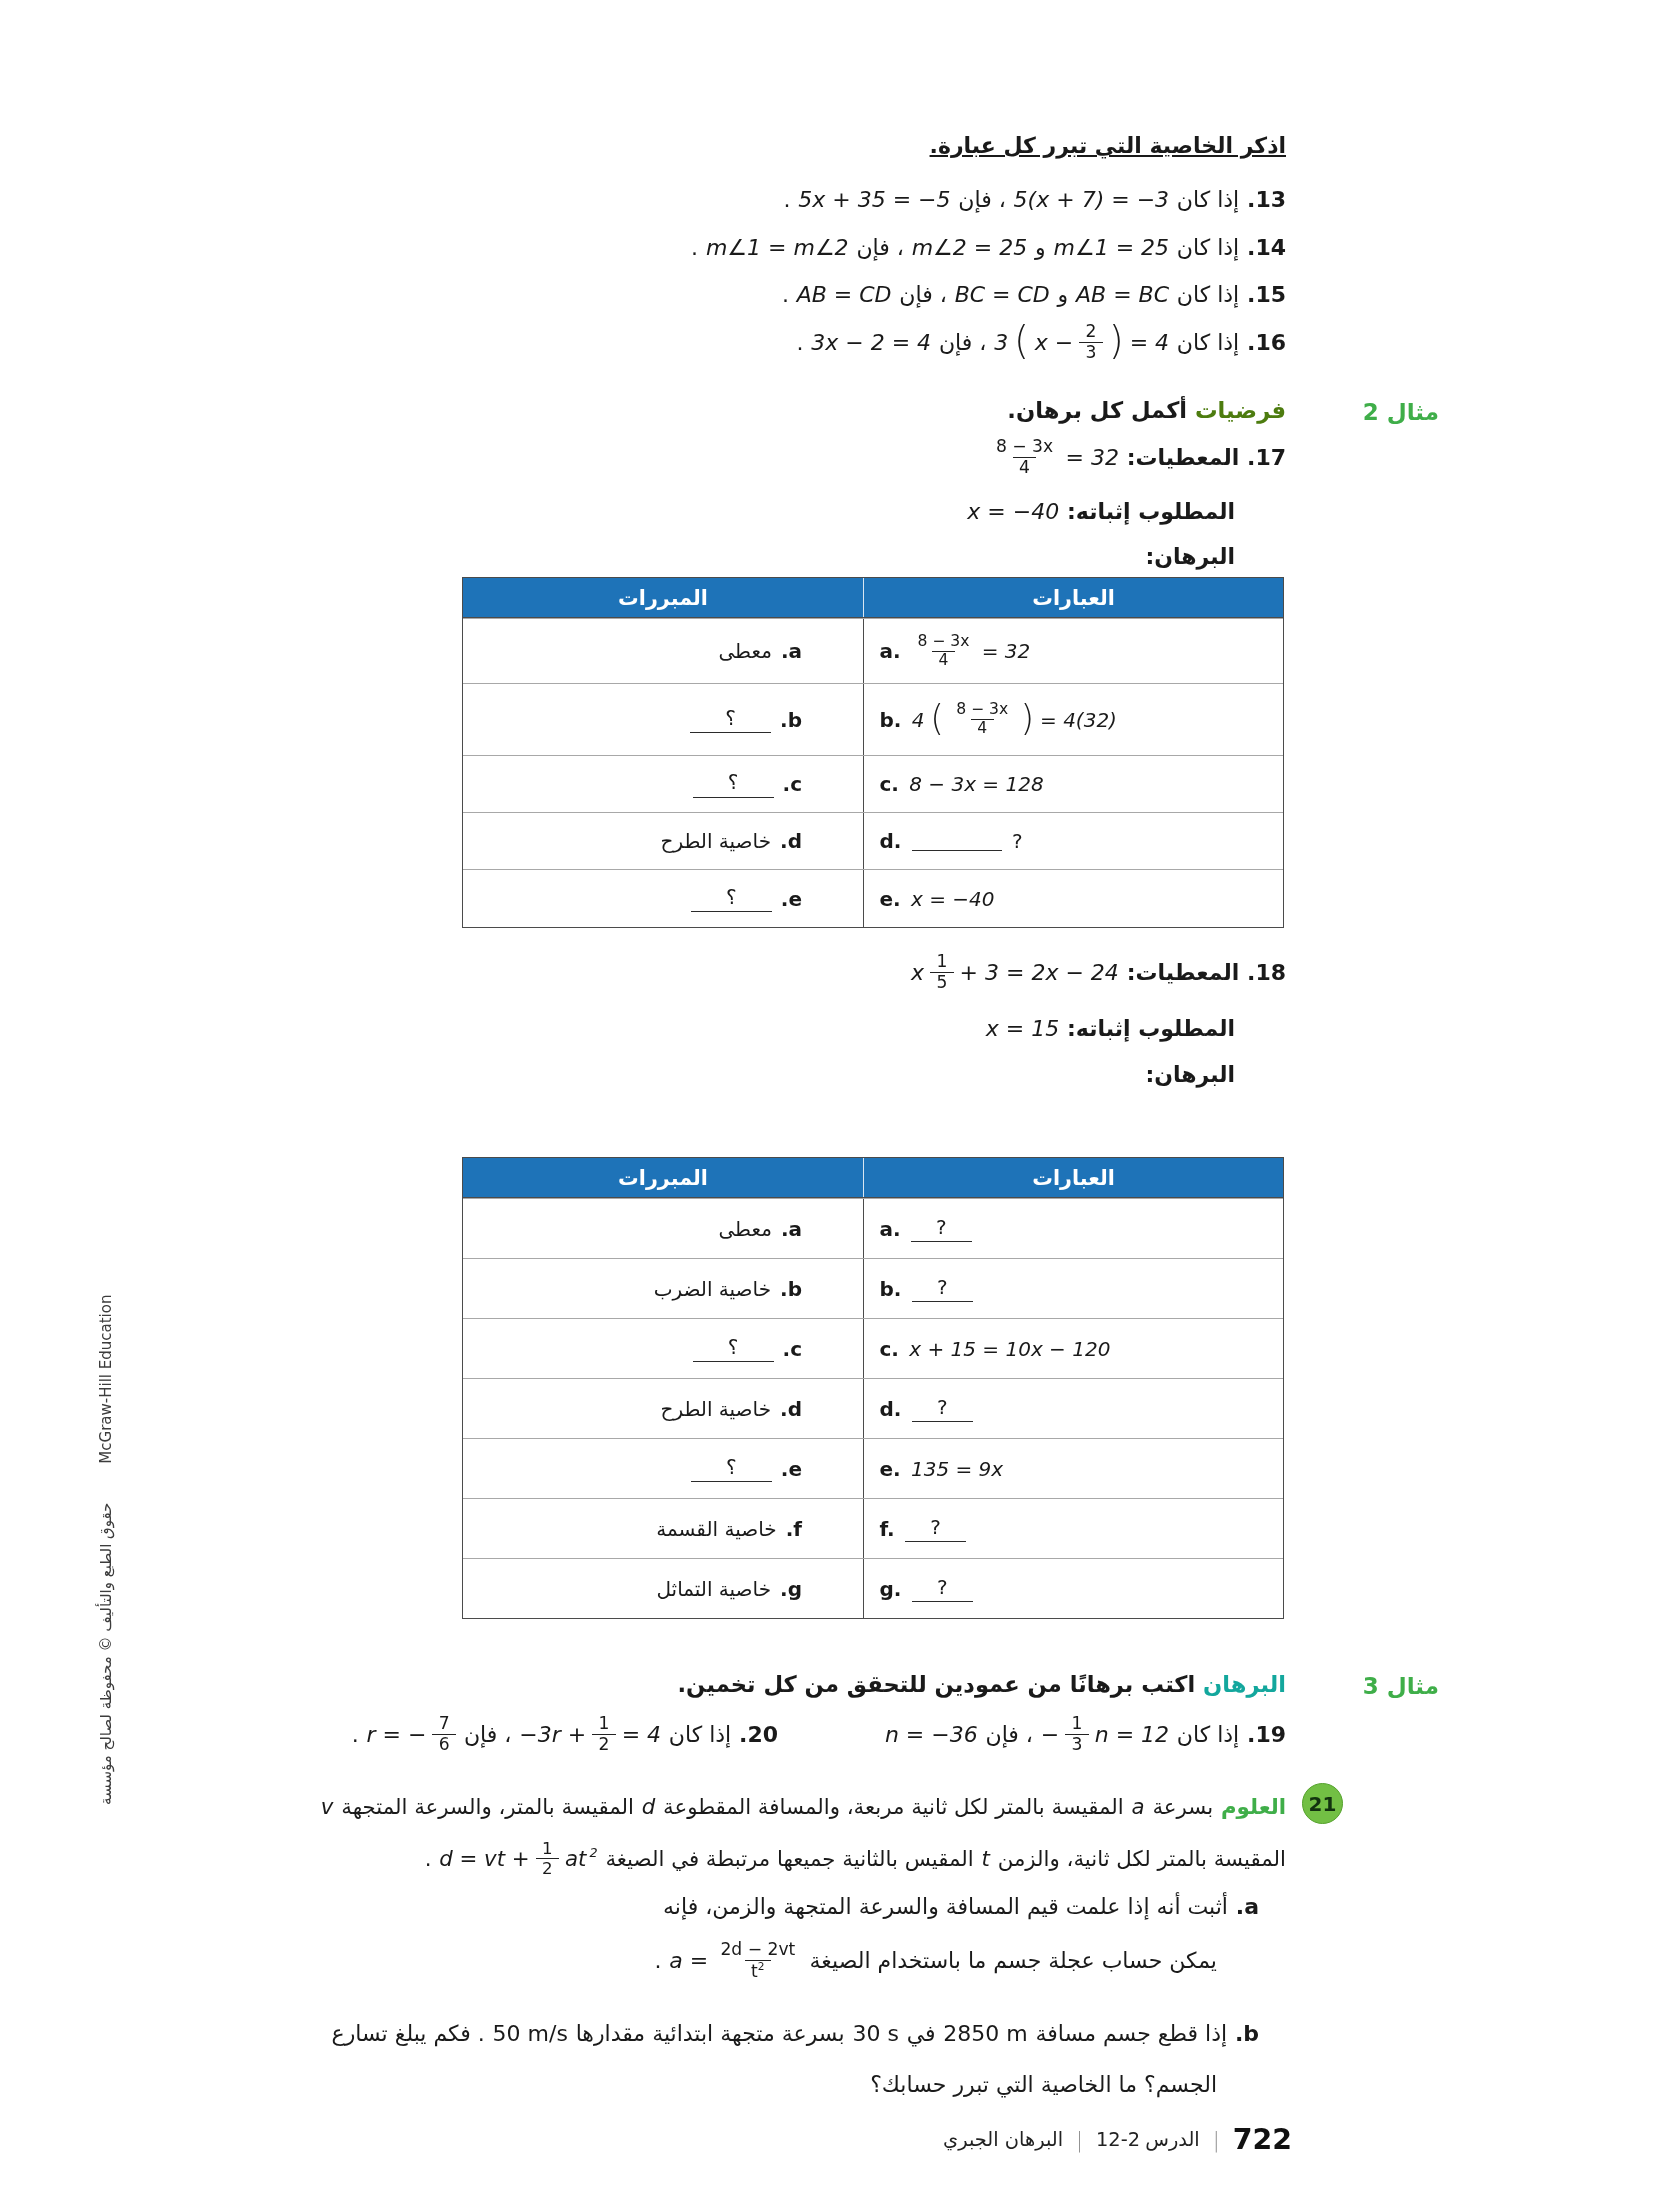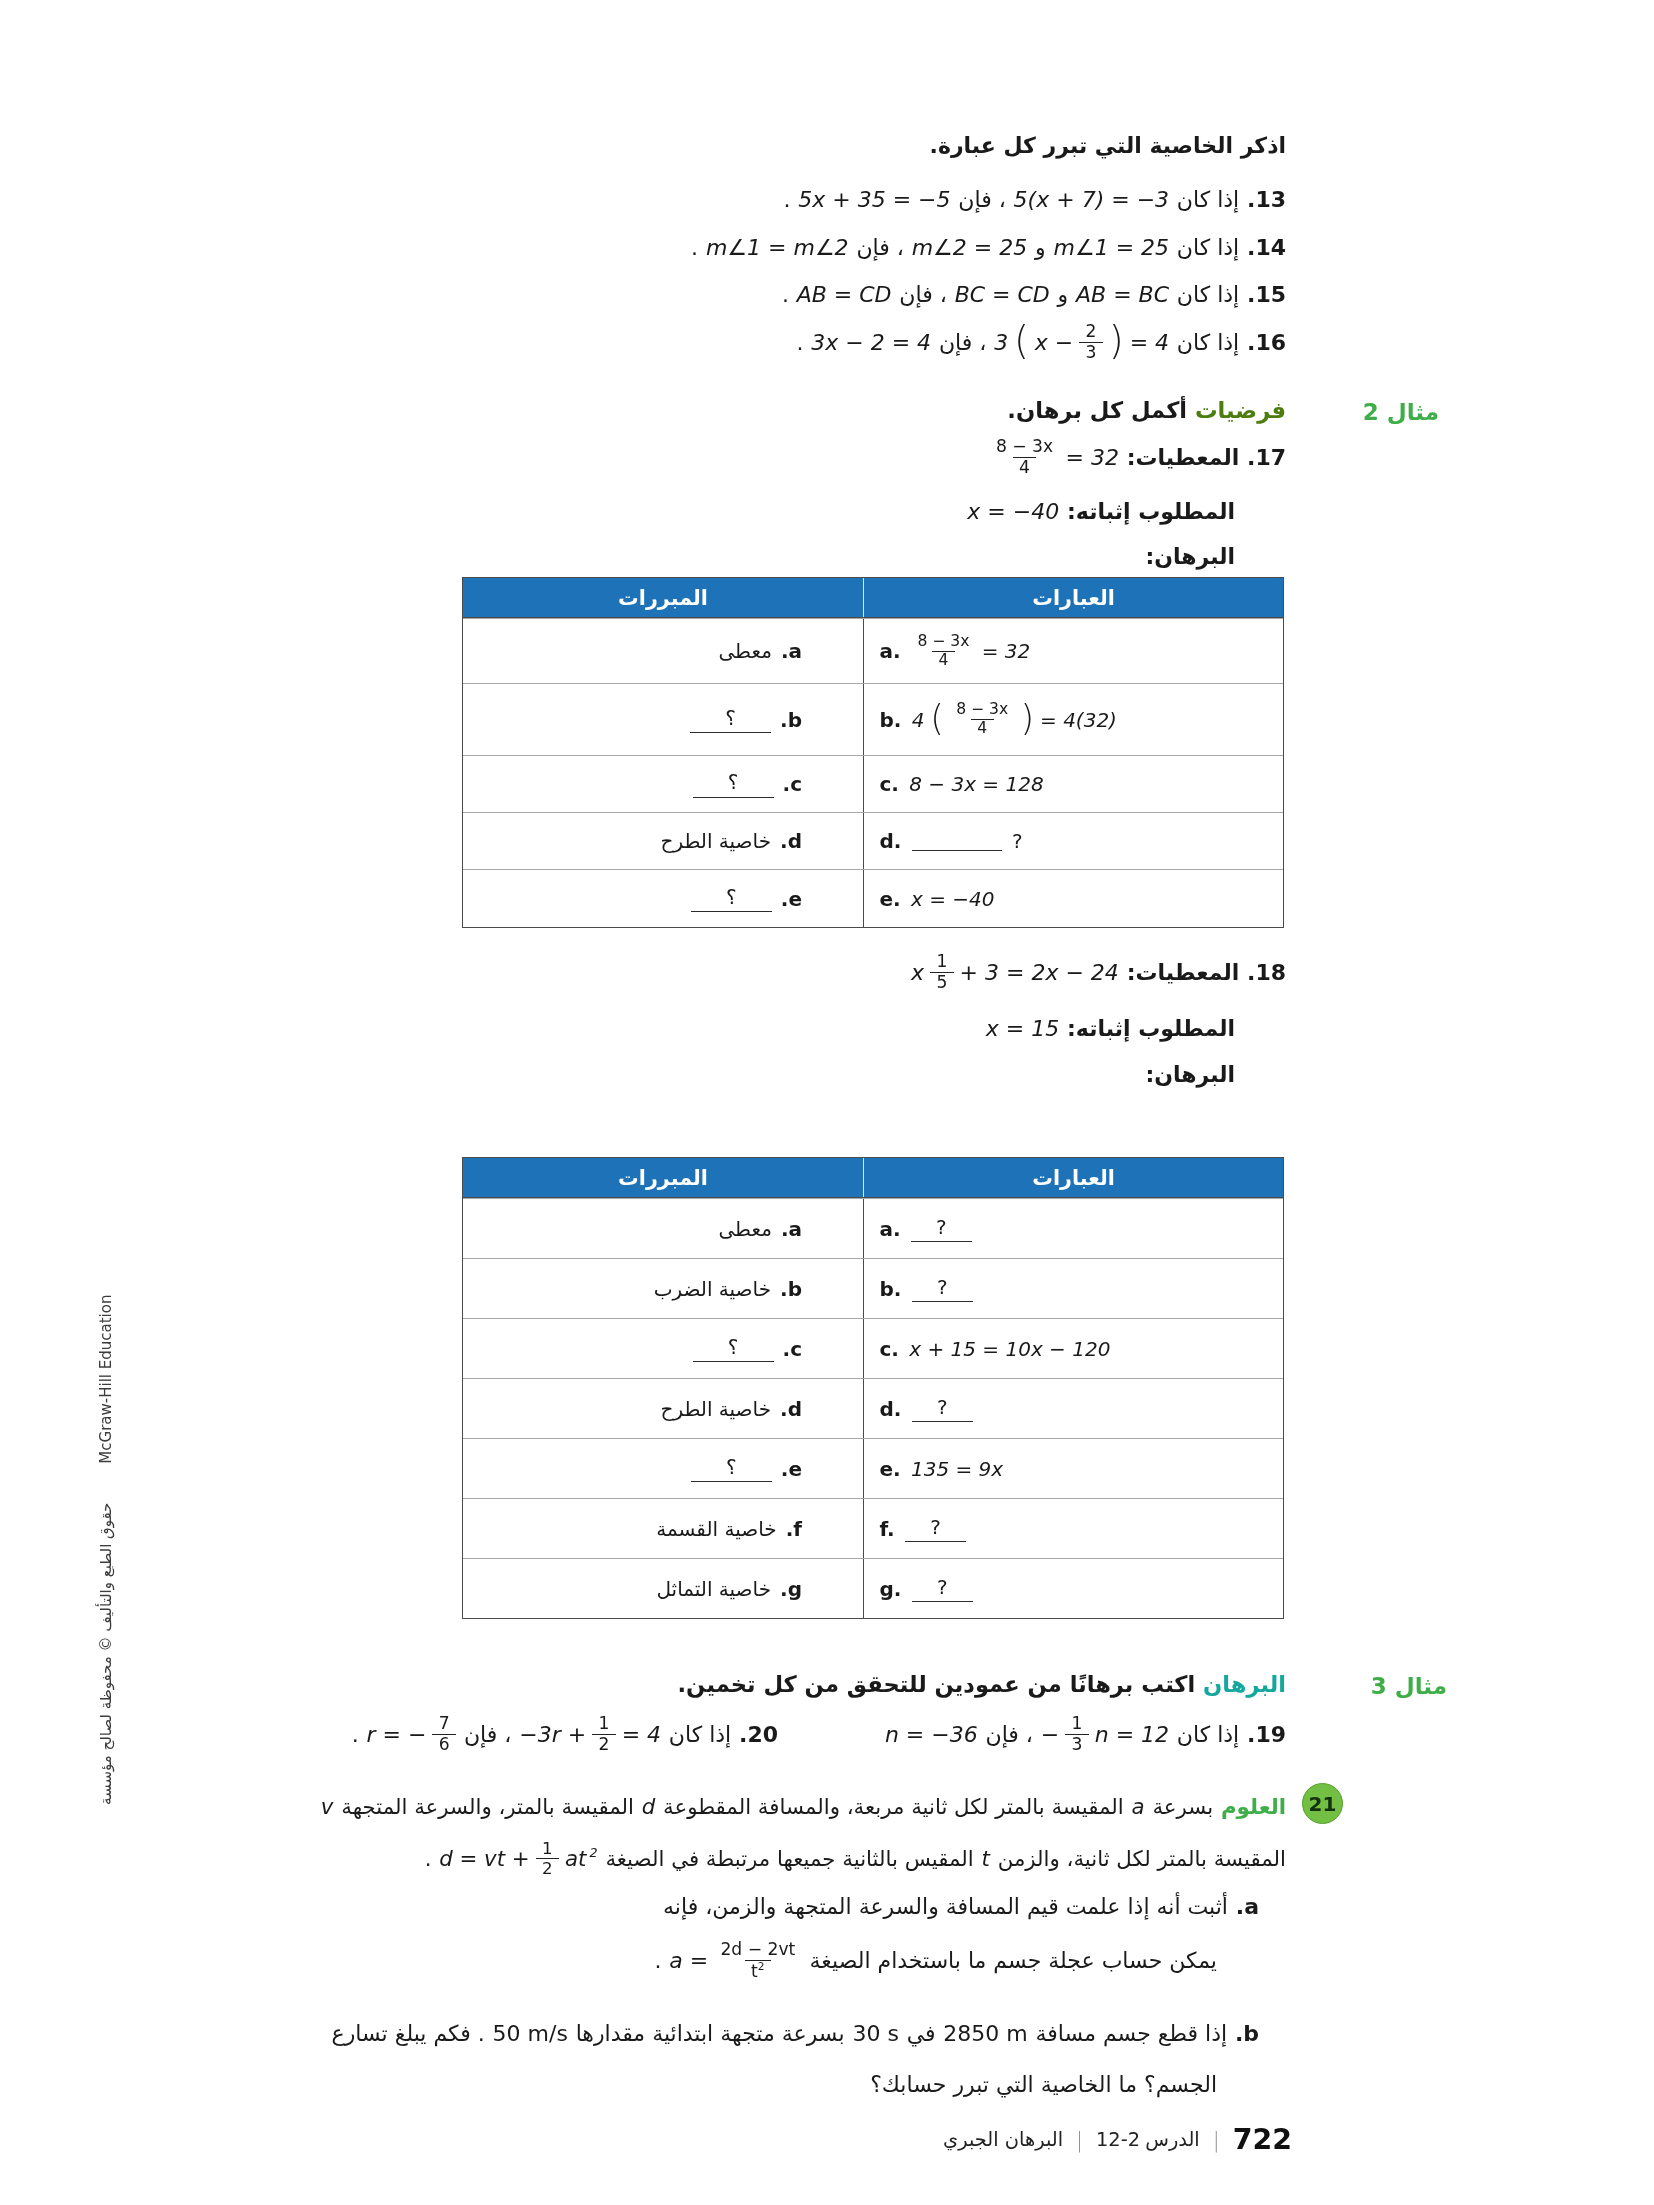--- a/index.html
+++ b/index.html
@@ -50,21 +50,21 @@
 </head>
 <body>
 
 <div class="page">
 
   <div class="copyright">
     <span class="cp-ar">حقوق الطبع والتأليف © محفوظة لصالح مؤسسة</span>
     <span class="cp-en">McGraw-Hill Education</span>
   </div>
 
-  <div class="abs line bold" style="top:133px;right:368px;">اذكر الخاصية التي تبرر كل عبارة.</div>
+  <div class="abs line bold" style="top:133px;right:368px;text-decoration:underline;">اذكر الخاصية التي تبرر كل عبارة.</div>
 
   <div class="abs line" style="top:187px;right:368px;">
     <span class="num">13.</span>
     <span>إذا كان</span>
     <span class="m" dir="ltr">5(x + 7) = −3</span>
     <span>، فإن</span>
     <span class="m" dir="ltr">5x + 35 = −5</span>
     <span>.</span>
   </div>
 
@@ -293,21 +293,21 @@
         <span class="slabel">g.</span>
         <span class="blank-s">?</span>
       </div>
       <div class="cell-r">
         <span class="rlabel">g.</span>
         <span>خاصية التماثل</span>
       </div>
     </div>
   </div>
 
-  <div class="abs ex-label" style="top:1673px;right:207px;">مثال 3</div>
+  <div class="abs ex-label" style="top:1673px;right:215px;">مثال 3</div>
   <div class="abs line" style="top:1671px;right:368px;">
     <span class="vocab-teal">البرهان</span>
     <span class="heading">اكتب برهانًا من عمودين للتحقق من كل تخمين.</span>
   </div>
 
   <div class="abs line" style="top:1714px;right:368px;">
     <span class="num">19.</span>
     <span>إذا كان</span>
     <span class="mf" dir="ltr">
       <span>−</span>

